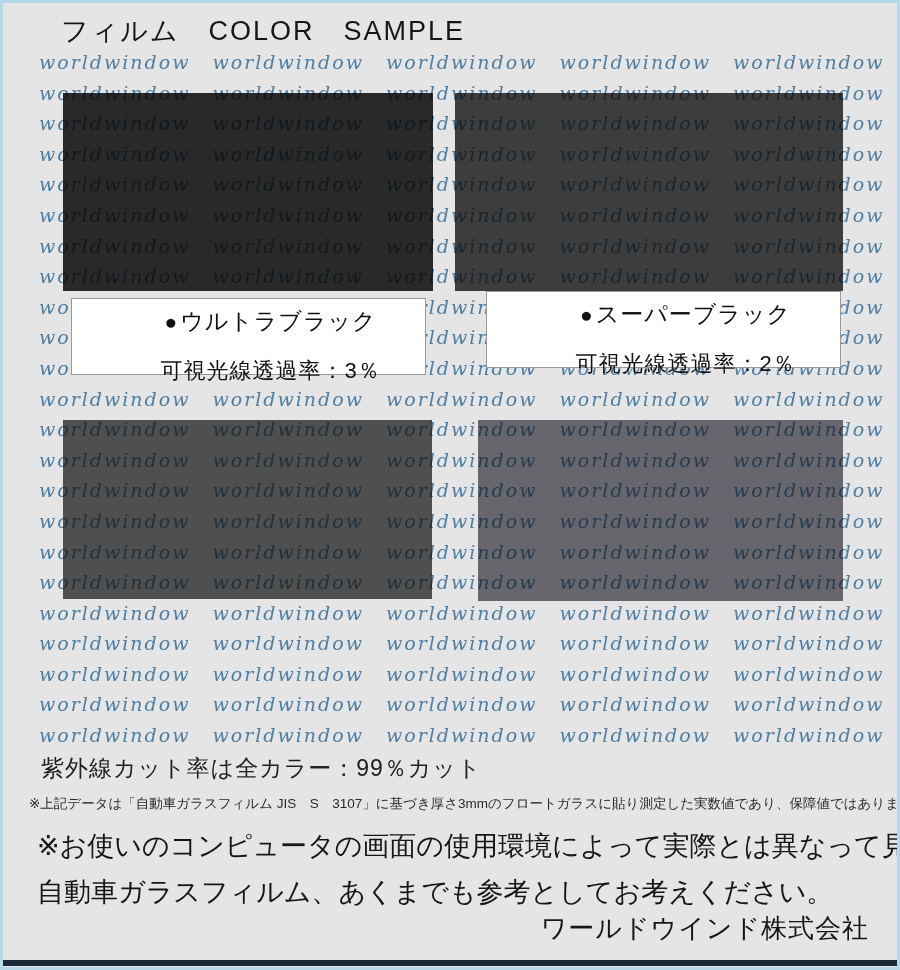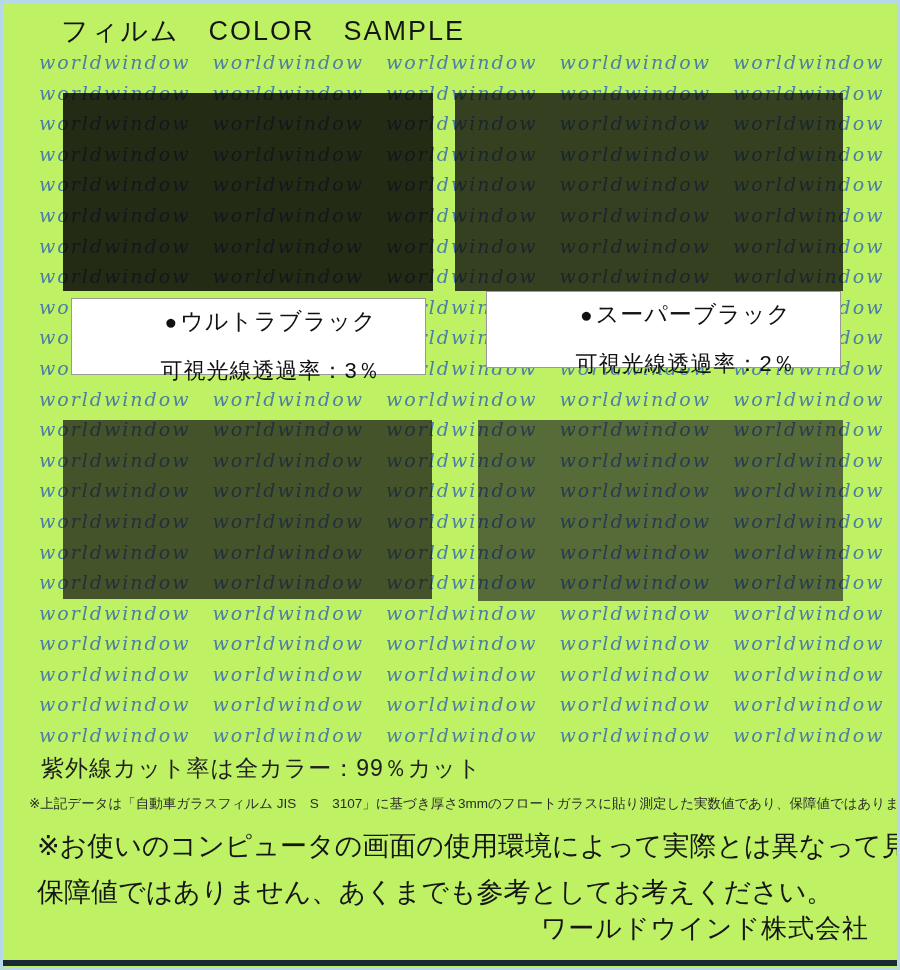--- a/index.html
+++ b/index.html
@@ -7,21 +7,21 @@
     --border-color:#b5d9e8;
     --bar-color:#1b2836;
     --ink:#1b1b1b;
   }
   html,body{margin:0;padding:0;background:#ffffff;}
   .page{
     position:relative;
     width:900px;height:970px;
     box-sizing:border-box;
     border:3px solid var(--border-color);
-    background:#bef264;
+    background:#e5e5e5;
     overflow:hidden;
     font-family:"Liberation Sans","DejaVu Sans",sans-serif;
     color:var(--ink);
   }
   .title{
     position:absolute;left:58px;top:10px;
     font-size:27px;letter-spacing:2px;font-weight:500;
     color:#161616;white-space:nowrap;
   }
   .watermark{
@@ -124,18 +124,18 @@
     </div>
     <div class="lspec">可視光線透過率：2％</div>
   </div>
 
 
 
   <div class="uv-line">紫外線カット率は全カラー：99％カット</div>
   <div class="small-note">※上記データは「自動車ガラスフィルム JIS　S　3107」に基づき厚さ3mmのフロートガラスに貼り測定した実数値であり、保障値ではありません。</div>
   <div class="disclaimer">
     <div>※お使いのコンピュータの画面の使用環境によって実際とは異なって見える</div>
-    <div>保障値ではありません、あくまでも参考としてお考えください。</div>
+    <div>自動車ガラスフィルム、あくまでも参考としてお考えください。</div>
   </div>
   <div class="company">ワールドウインド株式会社</div>
 
   <div class="bottom-bar"></div>
 </div>
 
 </body></html>

